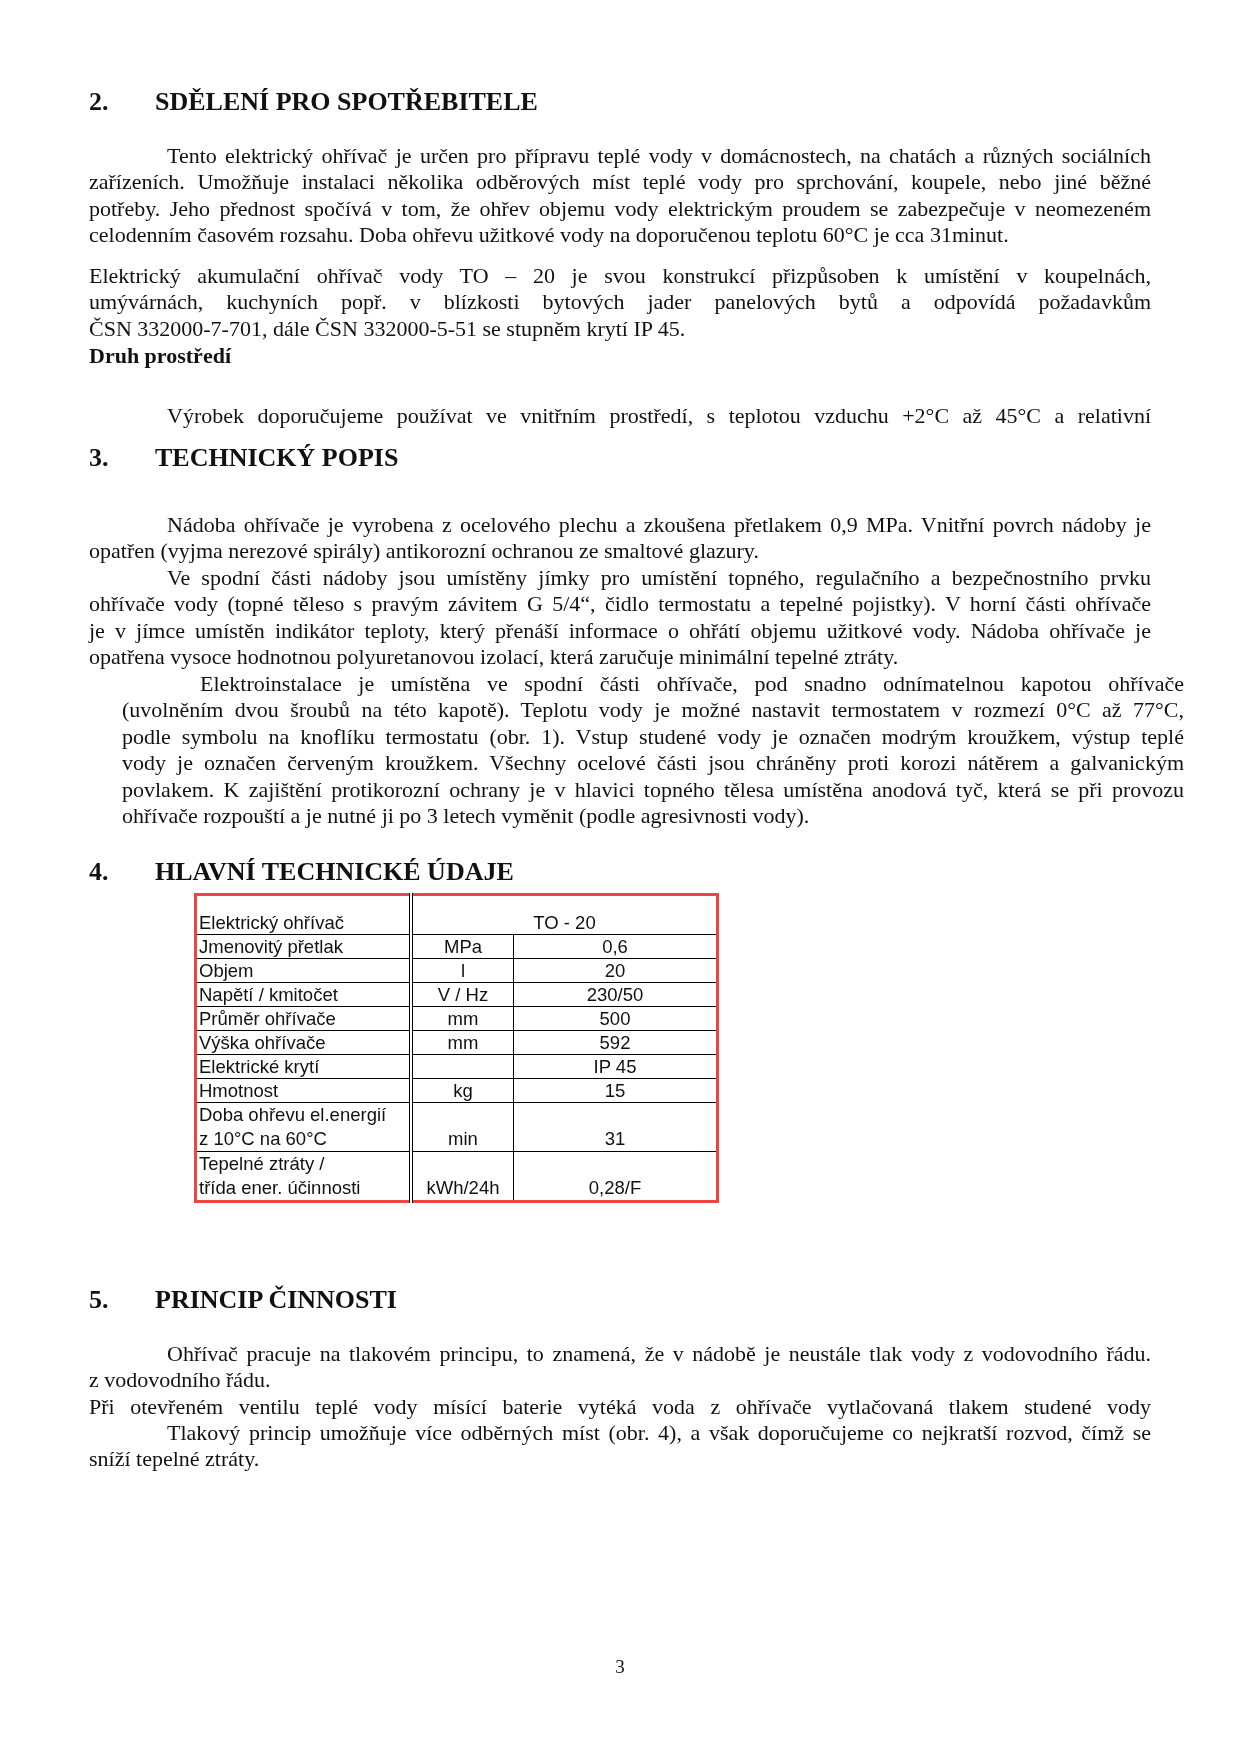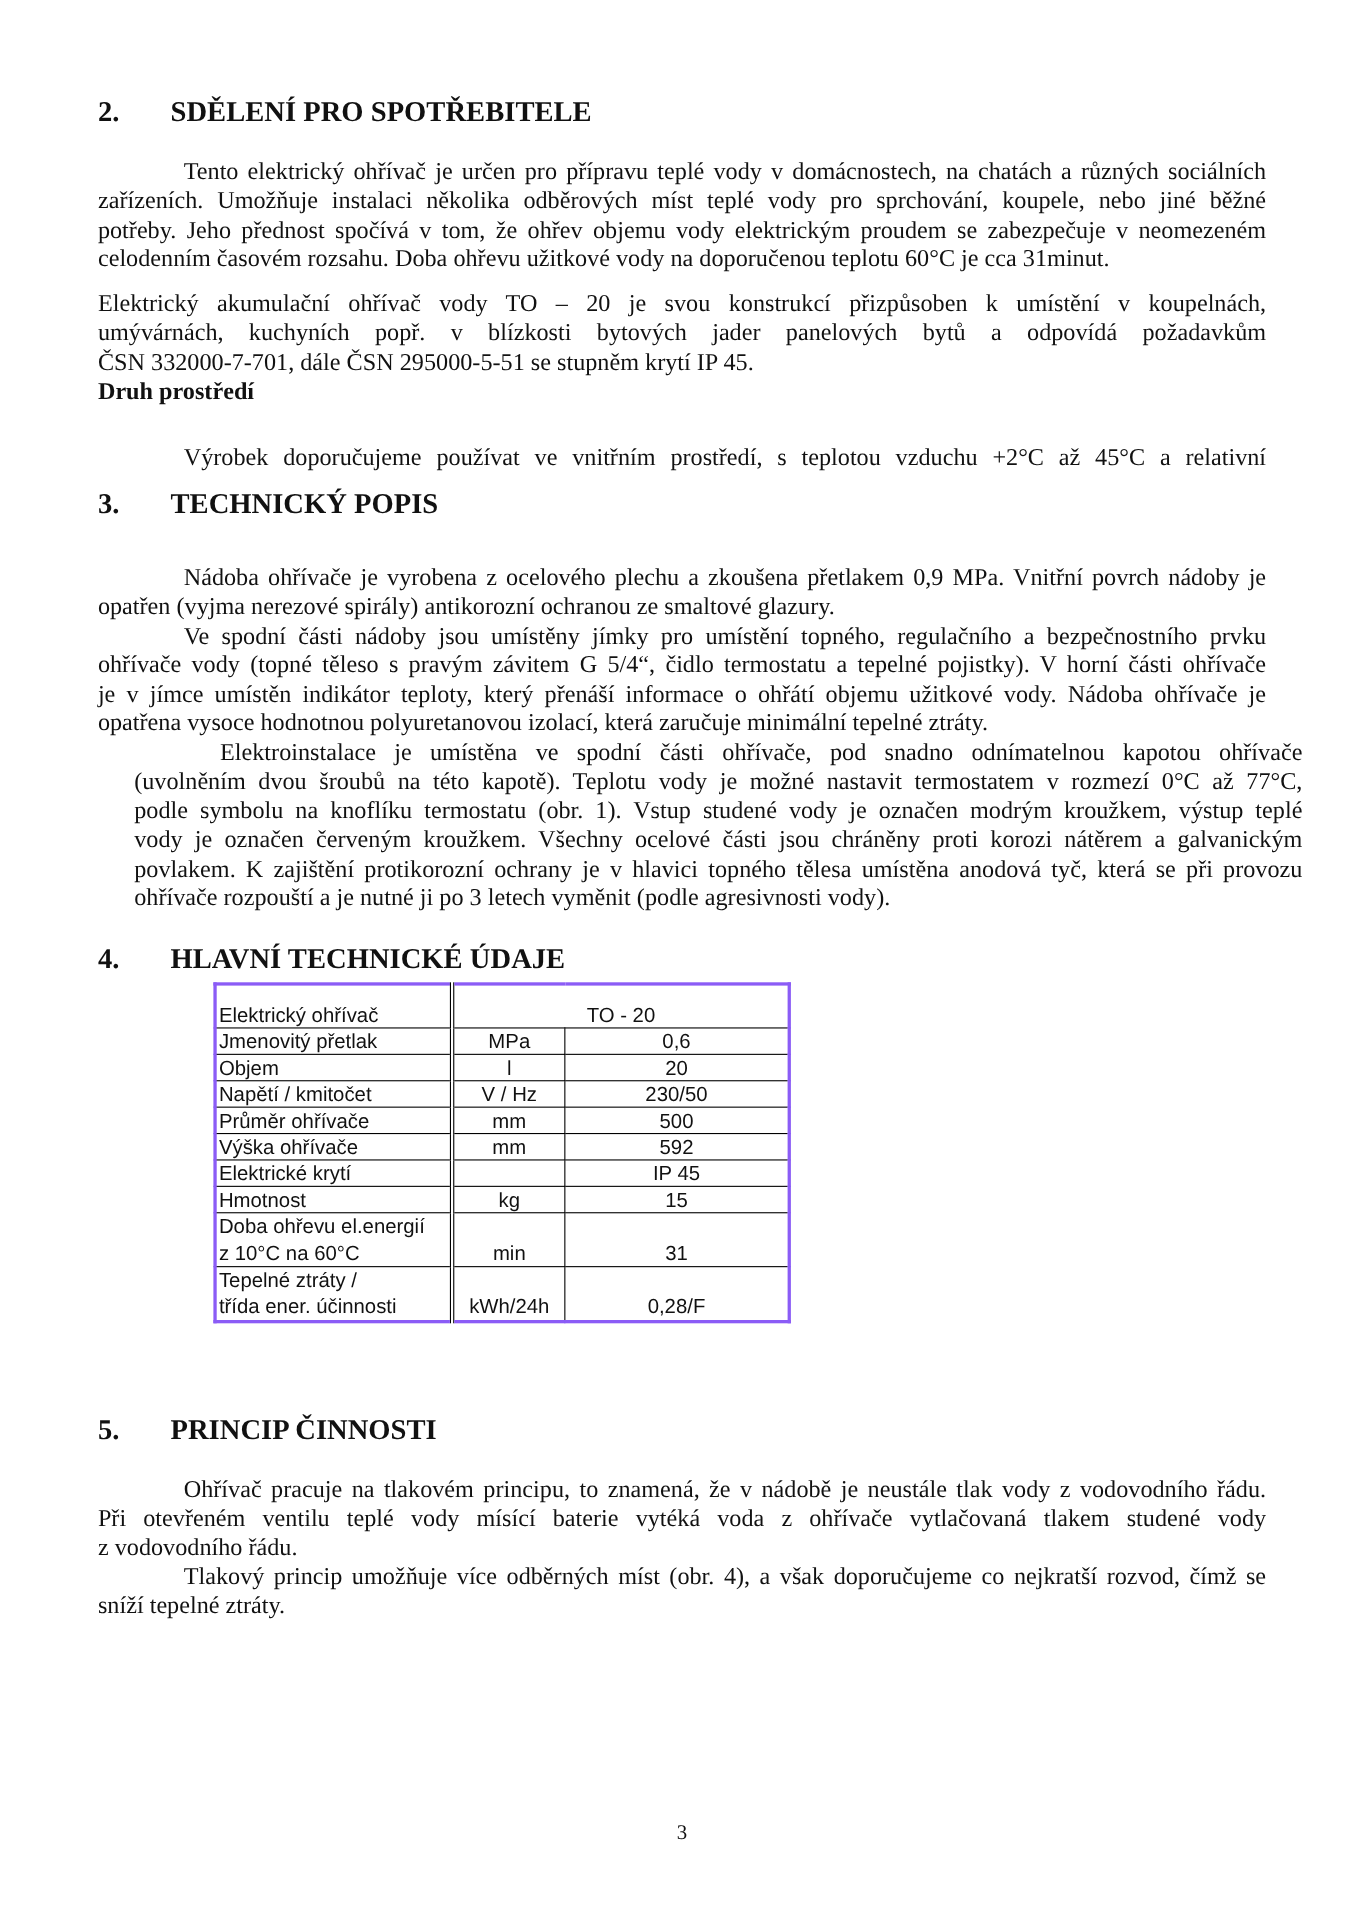--- a/index.html
+++ b/index.html
@@ -8,21 +8,21 @@
   .page { position: absolute; left: 89px; top: 0; width: 1062px; }
   .h { position: absolute; left: 0; font-weight: bold; font-size: 26px; letter-spacing: 0px; }
   .h .num { display: inline-block; width: 66px; }
   .p { position: absolute; left: 0; width: 1062px; font-size: 22px; line-height: 26.4px; text-align: justify; }
   .p .indent { display: inline-block; width: 78px; }
   .bold { font-weight: bold; }
   .line { display: block; text-align: justify; text-align-last: justify; }
   .line.last { text-align-last: left; }
   table.spec { position: absolute; left: 105px; top: 893px; border-collapse: collapse;
                font-family: "Liberation Sans", "DejaVu Sans", sans-serif; font-size: 18.5px;
-               border: 3px solid #8b5cf6; }
+               border: 3px solid #ef4444; }
   table.spec td { border: 1.5px solid #000; padding: 0 2px; height: 23px; line-height: 23px; vertical-align: bottom; }
   table.spec td.c1 { width: 208px; border-right: 4px double #000; text-align: left; }
   table.spec td.c2 { width: 96px; text-align: center; }
   table.spec td.c3 { width: 198px; text-align: center; }
   table.spec tr.hdr td { height: 38px; }
   table.spec tr.tall td { height: 48px; line-height: 24px; }
   .pagenum { position: absolute; left: 0; width: 1240px; top: 1656px; text-align: center; font-size: 19px; }
 </style>
 </head>
 <body>
@@ -34,21 +34,21 @@
   </div>
   <div class="p" style="top:143px;">
     <span class="line"><span class="indent"></span><span>Tento elektrický ohřívač je určen pro přípravu teplé vody v domácnostech, na chatách a různých sociálních</span></span>
     <span class="line">zařízeních. Umožňuje instalaci několika odběrových míst teplé vody pro sprchování, koupele, nebo jiné běžné</span>
     <span class="line">potřeby. Jeho přednost spočívá v tom, že ohřev objemu vody elektrickým proudem se zabezpečuje v neomezeném</span>
     <span class="line last">celodenním časovém rozsahu. Doba ohřevu užitkové vody na doporučenou teplotu 60°C je cca 31minut.</span>
   </div>
   <div class="p" style="top:263px;">
     <span class="line">Elektrický akumulační ohřívač vody TO – 20 je svou konstrukcí přizpůsoben k umístění v koupelnách,</span>
     <span class="line">umývárnách, kuchyních popř. v blízkosti bytových jader panelových bytů a odpovídá požadavkům</span>
-    <span class="line last">ČSN 332000-7-701, dále ČSN 295000-5-51 se stupněm krytí IP 45.</span>
+    <span class="line last">ČSN 332000-7-701, dále ČSN 332000-5-51 se stupněm krytí IP 45.</span>
   </div>
   <div class="p bold" style="top:343px;">Druh prostředí</div>
   <div class="p" style="top:369px;margin-top:34px;">
     <span class="line"><span class="indent"></span><span>Výrobek doporučujeme používat ve vnitřním prostředí, s teplotou vzduchu +2°C až 45°C a relativní</span></span>
   </div>
 
   <div class="h" style="top:443px;">
     <span class="num">3.</span><span>TECHNICKÝ POPIS</span>
   </div>
   <div class="p" style="top:512px;">
@@ -126,22 +126,22 @@
           <td class="c3">0,28/F</td>
         </tr>
     </tbody>
   </table>
 
   <div class="h" style="top:1285px;">
     <span class="num">5.</span><span>PRINCIP ČINNOSTI</span>
   </div>
   <div class="p" style="top:1341px;">
     <span class="line"><span class="indent"></span><span>Ohřívač pracuje na tlakovém principu, to znamená, že v nádobě je neustále tlak vody z vodovodního řádu.</span></span>
+    <span class="line last">z vodovodního řádu.</span>
     <span class="line">Při otevřeném ventilu teplé vody mísící baterie vytéká voda z ohřívače vytlačovaná tlakem studené vody</span>
-    <span class="line last">z vodovodního řádu.</span>
   </div>
   <div class="p" style="top:1420px;">
     <span class="line"><span class="indent"></span><span>Tlakový princip umožňuje více odběrných míst (obr. 4), a však doporučujeme co nejkratší rozvod, čímž se</span></span>
     <span class="line last">sníží tepelné ztráty.</span>
   </div>
 </div>
 
 <div class="pagenum">3</div>
 
 </body></html>

